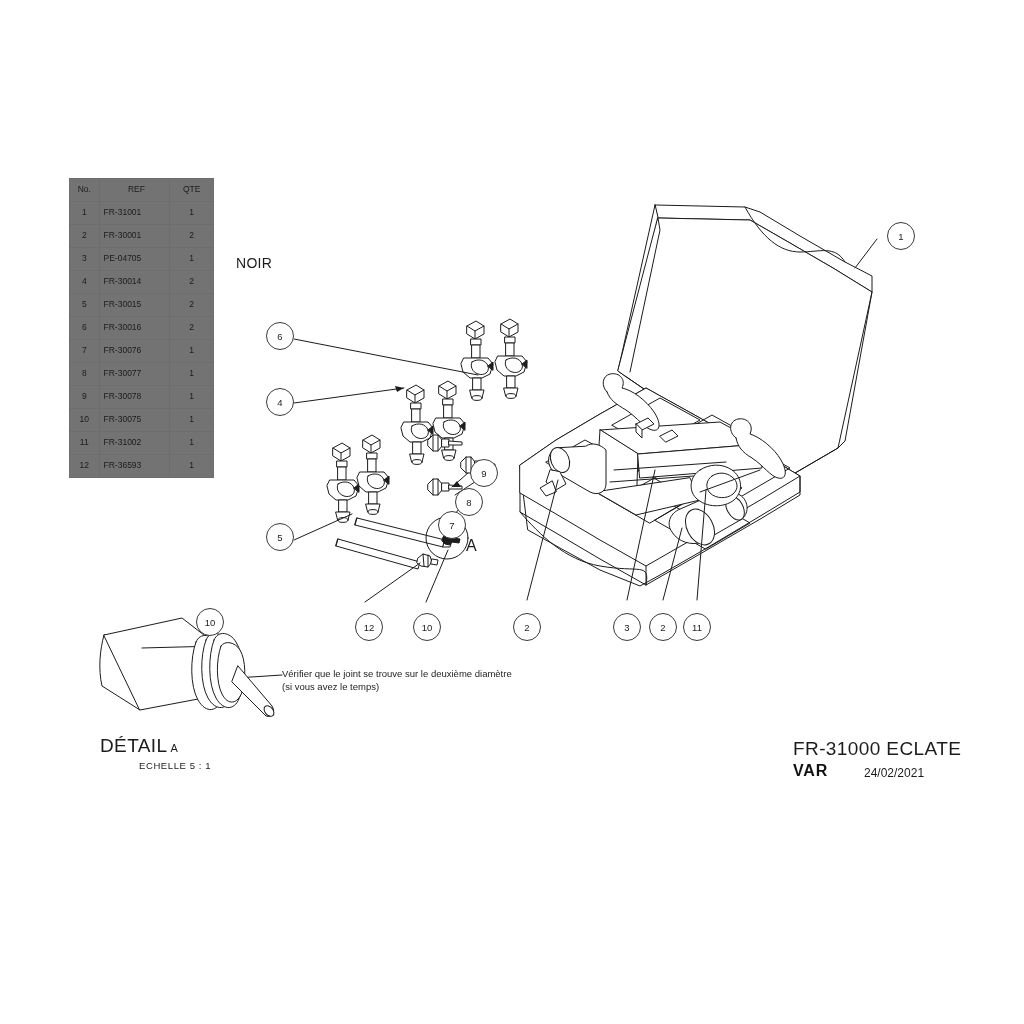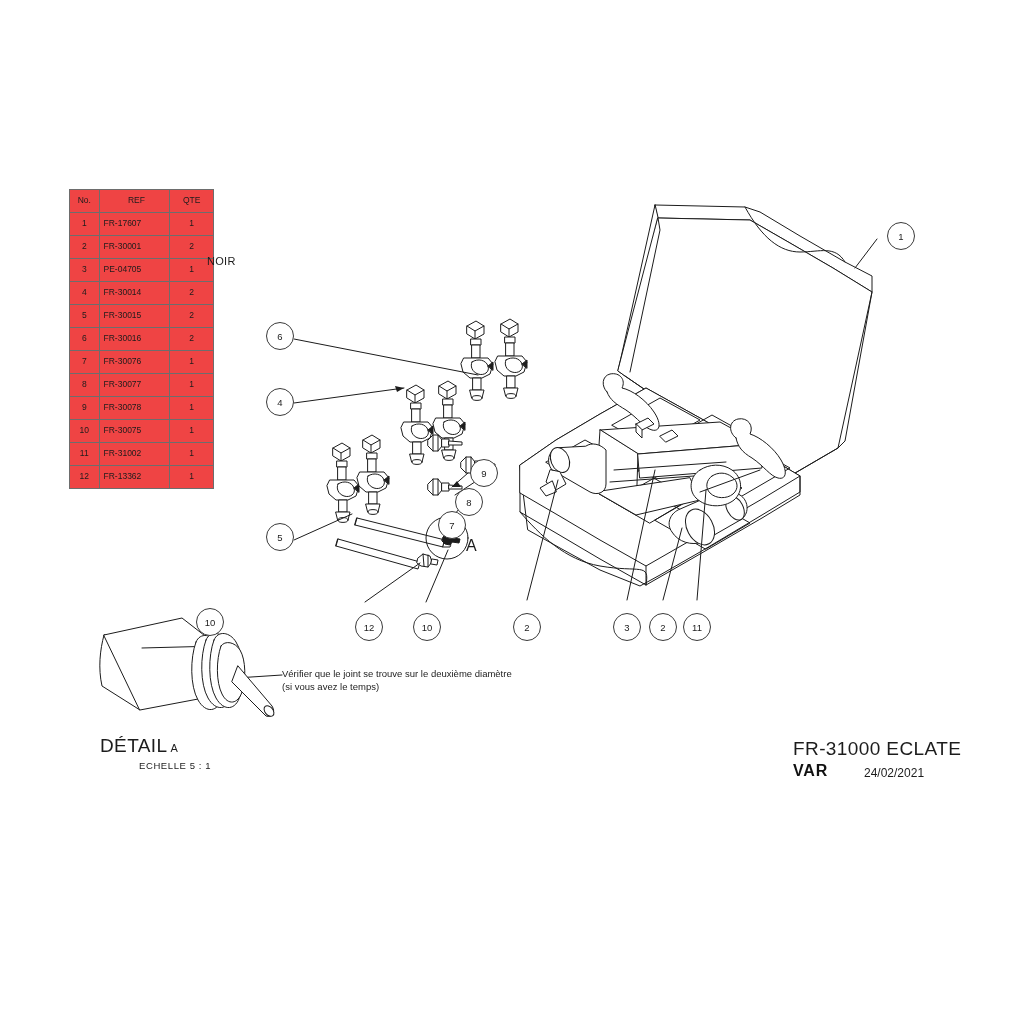--- a/index.html
+++ b/index.html
@@ -20,45 +20,45 @@
     position: absolute;
     inset: 0;
     width: 1024px;
     height: 1024px;
   }
 
   
   #bom-table {
     position: absolute;
     left: 69px;
-    top: 189px;
+    top: 178px;
     width: 145px;
     border-collapse: collapse;
     font-size: 8.5px;
     color: #1c1c1c;
-    background: #ef4444;
+    background: #737373;
   }
   #bom-table td, #bom-table th {
     border: 1px solid #6d6d6d;
     height: 22px;
     padding: 0;
     font-weight: normal;
     font-size: 8.5px;
     line-height: 1.1;
   }
   #bom-table .c-no   { width: 30px; text-align: center; }
   #bom-table .c-ref  { width: 70px; text-align: left; padding-left: 4px; }
   #bom-table .c-qte  { width: 45px; text-align: center; }
   #bom-table thead td { text-align: center; padding-left: 0; }
 
   .noir-note {
     position: absolute;
-    left: 207px;
+    left: 236px;
     top: 255px;
-    font-size: 11px;
+    font-size: 14px;
     letter-spacing: .3px;
     color: #1c1c1c;
   }
 
   
   .balloon {
     position: absolute;
     width: 28px;
     height: 28px;
     border: 1px solid #3a3a3a;
@@ -404,21 +404,21 @@
     <thead>
       <tr>
         <td class="c-no">No.</td>
         <td class="c-ref" style="text-align:center;">REF</td>
         <td class="c-qte">QTE</td>
       </tr>
     </thead>
     <tbody id="bom-body">
         <tr>
           <td class="c-no">1</td>
-          <td class="c-ref">FR-17607</td>
+          <td class="c-ref">FR-31001</td>
           <td class="c-qte">1</td>
         </tr>
         <tr>
           <td class="c-no">2</td>
           <td class="c-ref">FR-30001</td>
           <td class="c-qte">2</td>
         </tr>
         <tr>
           <td class="c-no">3</td>
           <td class="c-ref">PE-04705</td>
@@ -459,21 +459,21 @@
           <td class="c-ref">FR-30075</td>
           <td class="c-qte">1</td>
         </tr>
         <tr>
           <td class="c-no">11</td>
           <td class="c-ref">FR-31002</td>
           <td class="c-qte">1</td>
         </tr>
         <tr>
           <td class="c-no">12</td>
-          <td class="c-ref">FR-13362</td>
+          <td class="c-ref">FR-36593</td>
           <td class="c-qte">1</td>
         </tr>
       </tbody>
   </table>
 
   <div class="noir-note">NOIR</div>
 
   <div id="balloon-layer">
       <div class="balloon" style="left: 887px; top: 222px;">1</div>
       <div class="balloon" style="left: 266px; top: 322px;">6</div>

